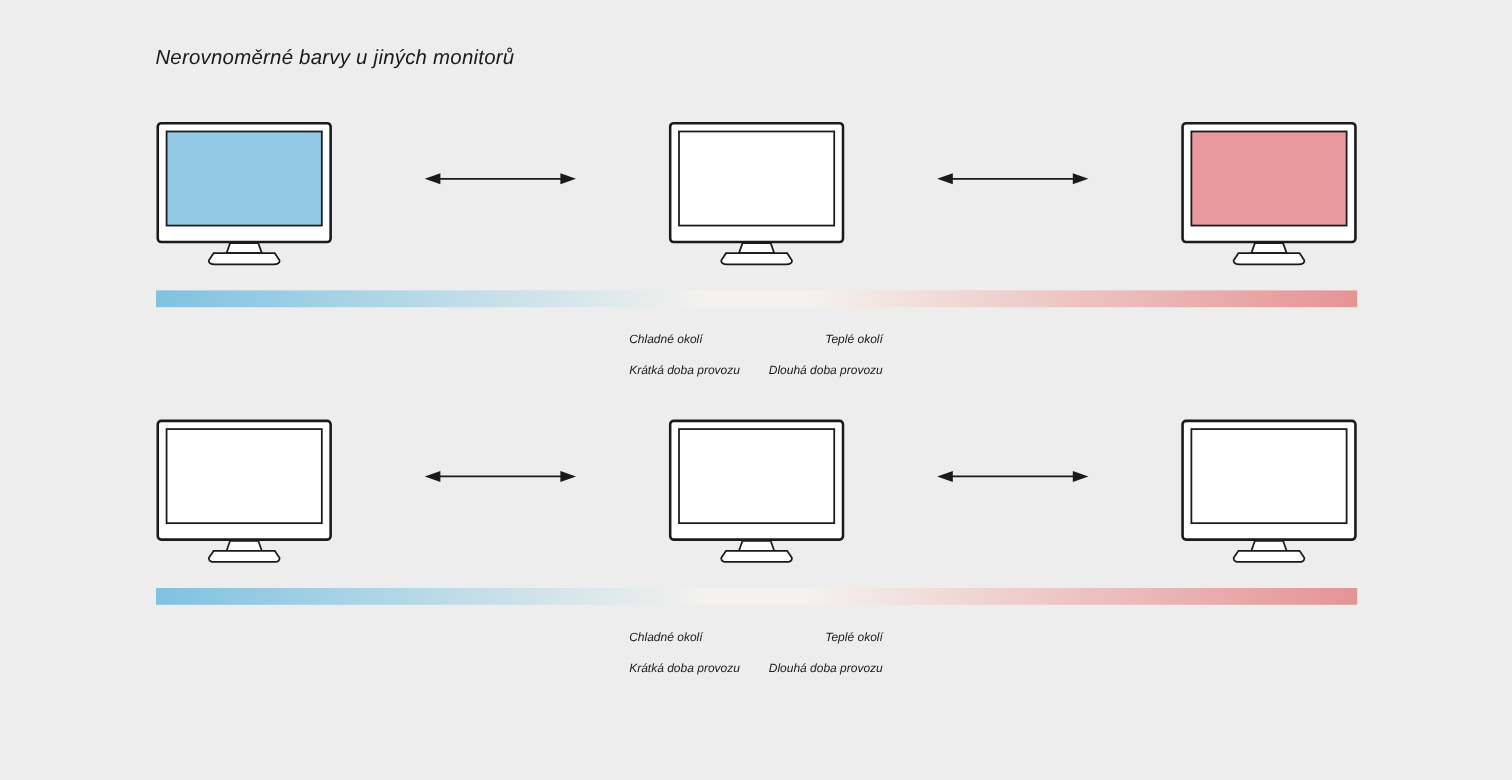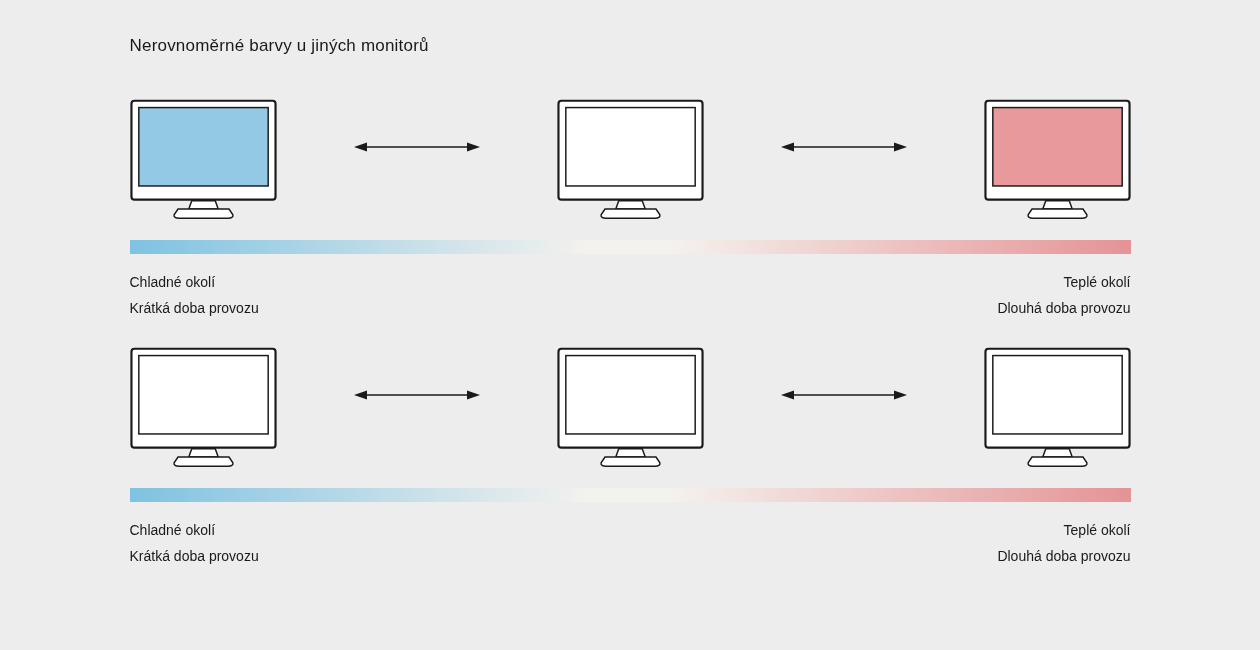--- a/index.html
+++ b/index.html
@@ -5,22 +5,23 @@
   html,body{margin:0;padding:0;}
   body{
     width:1260px;height:650px;
     background:#ededed;
     font-family:"Liberation Sans", sans-serif;
     color:#1a1a1a;
     overflow:hidden;
   }
   .content{
     width:1001px;
-    margin:0 auto;
-    padding-top:36px;
+    margin:14px auto;
+    padding-top:24px;
+    font-style:italic;
   }
   .section-title{
     font-size:17px;
     font-weight:500;
     letter-spacing:.2px;
     margin:0;
   }
   .monitor-row{
     display:flex;
     justify-content:space-between;
@@ -30,23 +31,23 @@
   .row-2{margin-top:20px;}
   .monitor{width:147px;height:124px;display:block;}
   .arrow-wrap{margin-top:42px;line-height:0;}
   .gradient-bar{
     height:14px;
     margin-top:18px;
     width:100%;
   }
   .labels-row{
     display:flex;
-    justify-content:space-between;
+    justify-content:center;
     margin-top:20px;
-    font-size:14px;
+    font-size:10px;
     line-height:16px;
     gap:24px;
   }
   .label-line + .label-line{margin-top:10px;}
   .labels-right{text-align:right;}
   .section-2{margin-top:30px;}
 </style>
 </head>
 <body>
 

